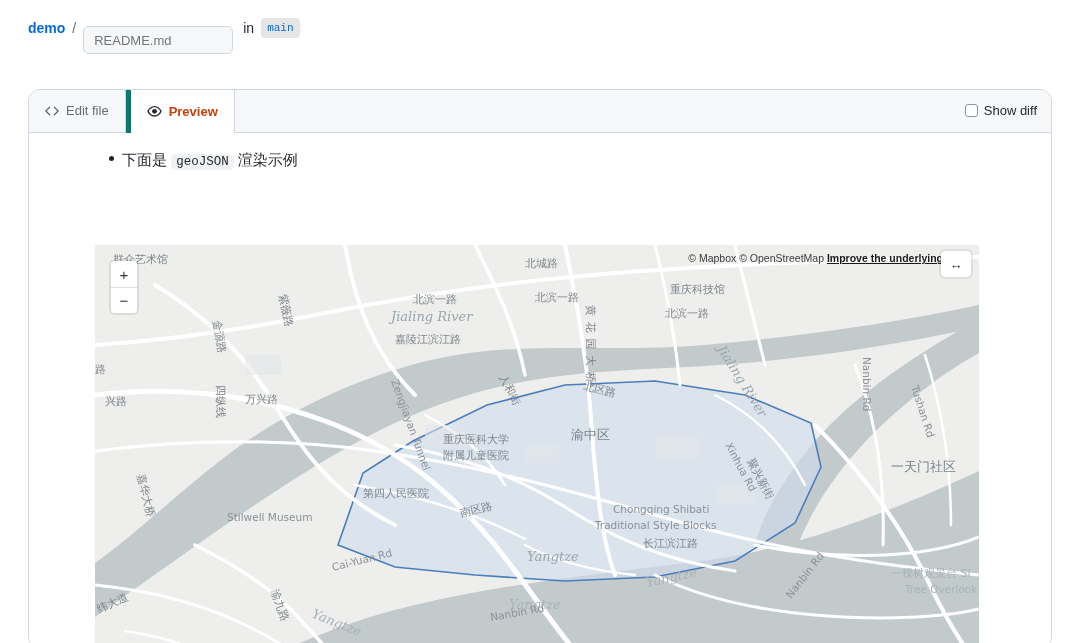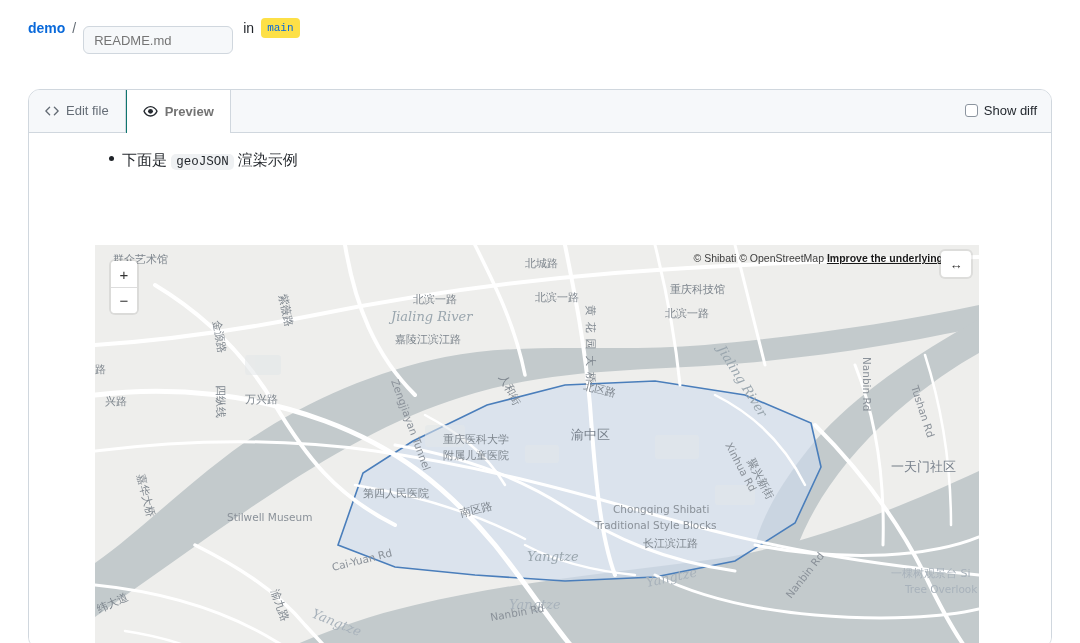--- a/index.html
+++ b/index.html
@@ -23,21 +23,21 @@
     text-decoration: none; cursor: pointer;
   }
   .slash { color: #656d76; font-size: 14px; }
   .filename-input {
     width: 150px; height: 28px; border: 1px solid #d0d7de; border-radius: 6px;
     background: #f6f8fa; padding: 0 10px; font-size: 13px; color: #8c959f;
     font-family: "Liberation Sans", sans-serif; outline: none; margin-top: 24px;
   }
   .in-word { color: #1f2328; font-size: 14px; margin-left: 3px; }
   .branch-badge {
-    background: #fde047; color: #0969da; border-radius: 4px;
+    background: #e5e5e5; color: #0969da; border-radius: 4px;
     padding: 4px 6px; font-size: 11px;
     font-family: "Liberation Mono", "DejaVu Sans Mono", monospace;
   }
   .cancel-btn {
     position: absolute; right: 28px; top: 20px;
     height: 30px; padding: 0 14px;
     border: 1px solid #d0d7de; border-radius: 6px; background: #f6f8fa;
     font-size: 13px; font-weight: bold; color: #24292f;
     font-family: "Liberation Sans", sans-serif; cursor: pointer;
     display: flex; align-items: center;
@@ -53,22 +53,22 @@
   .tabbar {
     position: relative; height: 43px; background: #f6f8fa;
     border-bottom: 1px solid #d0d7de; display: flex; align-items: flex-end;
   }
   .tab {
     height: 43px; display: flex; align-items: center; gap: 7px;
     padding: 0 16px; font-size: 13px; color: #656d76;
     border-right: 1px solid #d0d7de; cursor: pointer; user-select: none;
   }
   .tab.active {
-    background: #ffffff; color: #737373; font-weight: bold;
-    border-left: 1px solid #0f766e;
+    background: #ffffff; color: #c2410c; font-weight: bold;
+    border-left: 5px solid #0f766e;
     margin-bottom: -1px; height: 44px;
   }
   .tab svg { display: block; }
   .showdiff {
     position: absolute; right: 14px; top: 13px;
     display: flex; align-items: center; gap: 6px;
     font-size: 13px; color: #24292f; cursor: pointer;
   }
   .checkbox {
     width: 13px; height: 13px; border: 1px solid #8c959f;
@@ -290,21 +290,21 @@
               <text class="lbl-big" x="796" y="226">一天门社区</text>
               <text class="lbl-cn lbl-faint" x="796" y="332">一棵树观景台 Si</text>
               <text class="lbl lbl-faint" x="810" y="348">Tree Overlook</text>
               <text class="lbl-cn" x="4" y="368" transform="rotate(-24 4 368)">纬大道</text>
               <text class="lbl-cn" x="176" y="346" transform="rotate(70 176 346)">渝九路</text>
             </g>
           </g>
         </svg>
 
         <div class="map-attrib">
-          <span>© Shibati © OpenStreetMap </span><b>Improve the underlying</b>
+          <span>© Mapbox © OpenStreetMap </span><b>Improve the underlying</b>
         </div>
 
         <div class="map-ctrl-zoom">
           <button>+</button>
           <button>−</button>
         </div>
 
         <div class="map-ctrl-fs">
           <span>↔</span>
         </div>

